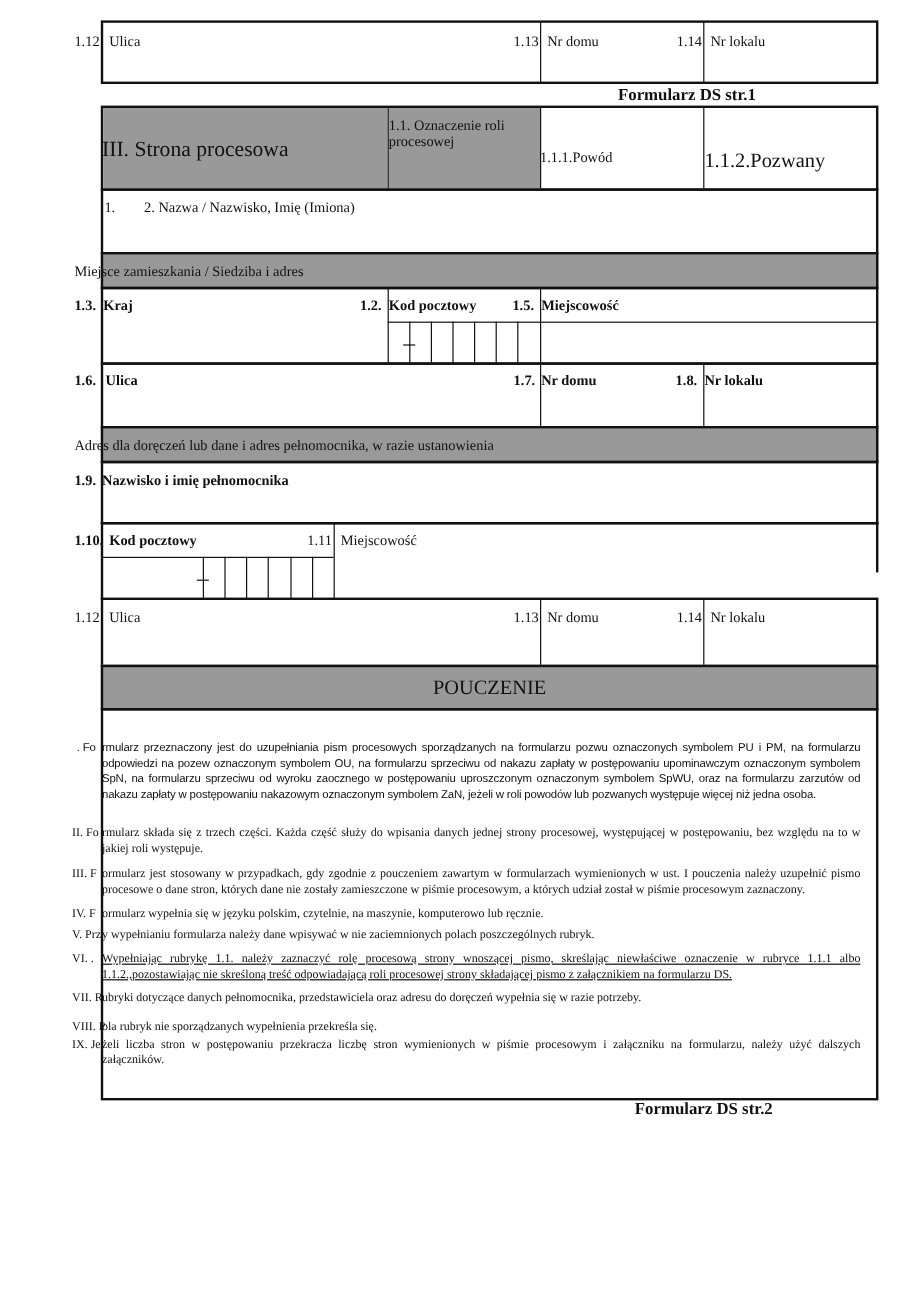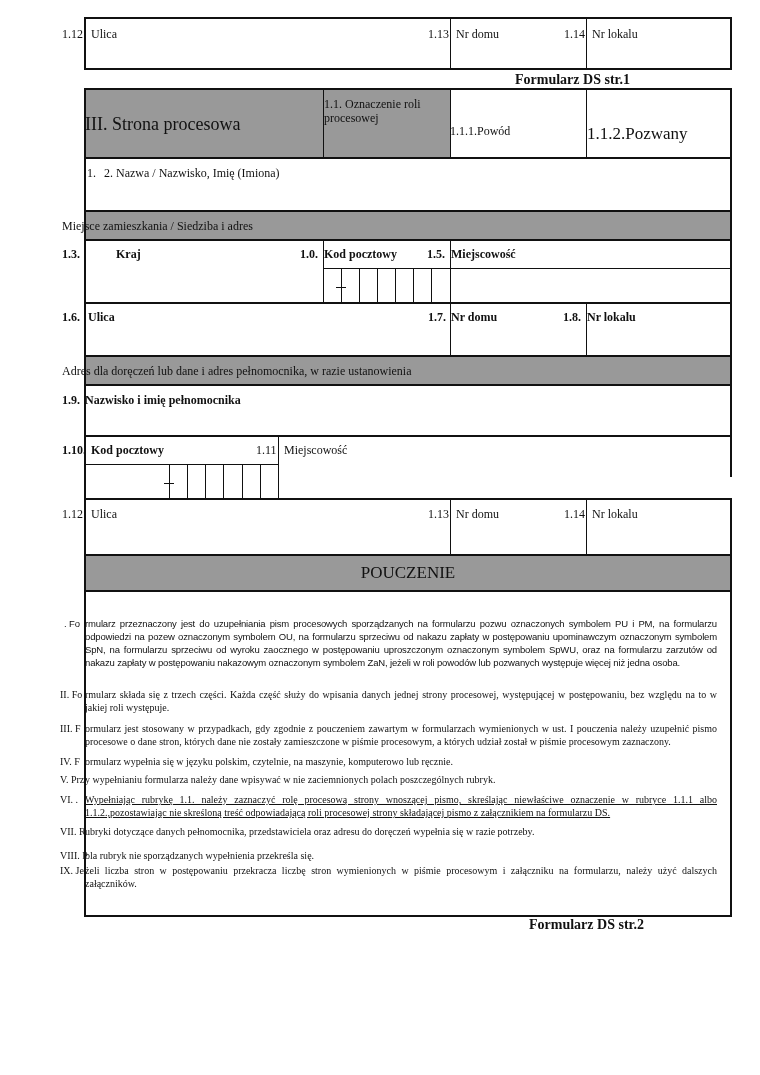--- a/index.html
+++ b/index.html
@@ -46,39 +46,39 @@
 <div class="vline" style="left:323px;top:90px;height:67px;"></div>
 <div class="vline" style="left:450px;top:90px;height:67px;"></div>
 <div class="vline" style="left:586px;top:90px;height:67px;"></div>
 <span class="big" style="left:85px;top:114px;">III. Strona procesowa</span>
 <span class="lbl" style="left:324px;top:97px;width:124px;white-space:normal;">1.1. Oznaczenie roli procesowej</span>
 <span class="big" style="left:450px;top:124px;font-size:12px;">1.1.1.Powód</span>
 <span class="big" style="left:587px;top:124px;font-size:17px;">1.1.2.Pozwany</span>
 
 <div class="box thick" style="left:84px;top:157px;width:648px;height:55px;"></div>
 <span class="lbl" style="left:87px;top:166px;">1.</span>
-<span class="lbl" style="left:104px;top:166px;">2. Nazwa / Nazwisko, Imię (Imiona)</span>
+<span class="lbl" style="left:120px;top:166px;">2. Nazwa / Nazwisko, Imię (Imiona)</span>
 
 <div class="box thick gray" style="left:84px;top:210px;width:648px;height:31px;"></div>
 <span class="lbl" style="left:62px;top:219px;">Miejsce zamieszkania / Siedziba i adres</span>
 
 <div class="box thick" style="left:84px;top:239px;width:648px;height:65px;"></div>
 <div class="vline" style="left:323px;top:240px;height:63px;"></div>
 <div class="vline" style="left:450px;top:240px;height:63px;"></div>
 <div class="hline" style="left:323px;top:268px;width:408px;"></div>
 <div class="vline" style="left:341px;top:268px;height:35px;"></div>
 <div class="vline" style="left:359px;top:268px;height:35px;"></div>
 <div class="vline" style="left:377px;top:268px;height:35px;"></div>
 <div class="vline" style="left:395px;top:268px;height:35px;"></div>
 <div class="vline" style="left:413px;top:268px;height:35px;"></div>
 <div class="vline" style="left:431px;top:268px;height:35px;"></div>
 <div class="dash" style="left:336px;top:287px;"></div>
 <span class="num b" style="left:62px;top:247px;">1.3.</span>
-<span class="lbl b" style="left:86px;top:247px;margin-left:30px;">Kraj</span>
-<span class="num b" style="left:300px;top:247px;">1.0.</span>
+<span class="lbl b" style="left:86px;top:247px;">Kraj</span>
+<span class="num b" style="left:300px;top:247px;">1.2.</span>
 <span class="lbl b" style="left:324px;top:247px;">Kod pocztowy</span>
 <span class="num b" style="left:427px;top:247px;">1.5.</span>
 <span class="lbl b" style="left:451px;top:247px;">Miejscowość</span>
 
 <div class="box thick" style="left:84px;top:302px;width:648px;height:55px;"></div>
 <div class="vline" style="left:450px;top:303px;height:53px;"></div>
 <div class="vline" style="left:586px;top:303px;height:53px;"></div>
 <span class="num b" style="left:62px;top:310px;text-align:right;">1.6.</span>
 <span class="lbl b" style="left:88px;top:310px;">Ulica</span>
 <span class="num b" style="left:428px;top:310px;">1.7.</span>

